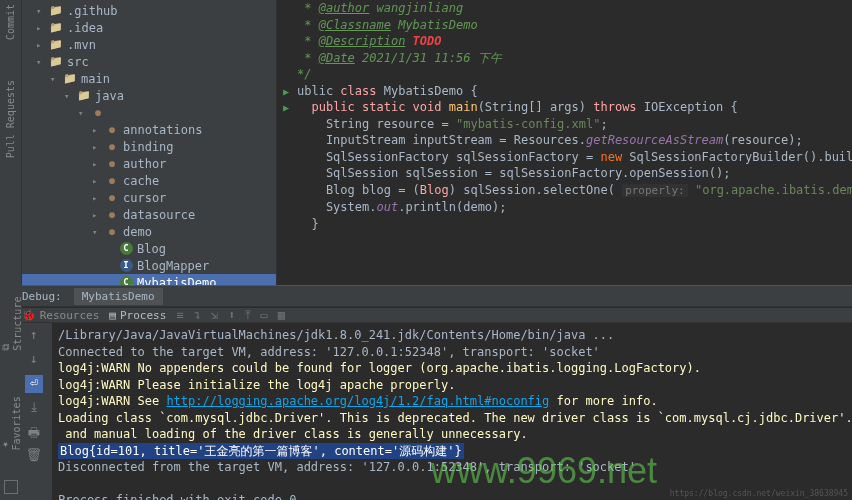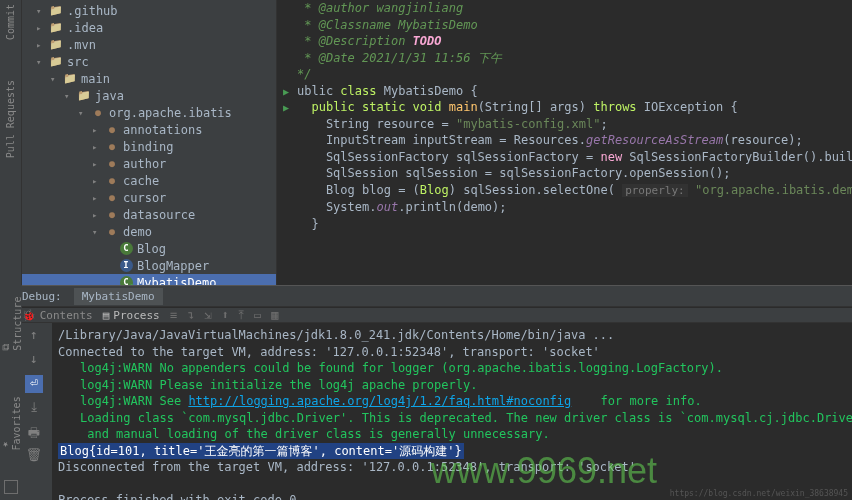--- a/index.html
+++ b/index.html
@@ -17,44 +17,44 @@
 .pkg-icon::before { content: "●"; color: #9e7b5a; font-size: 10px; }
 .class-icon { background: #4a7a3a; border-radius: 8px; width: 13px; height: 13px; color: #fff; font-size: 9px; font-weight: bold; line-height: 13px; text-align: center; }
 .int-icon { background: #3a5a8a; border-radius: 8px; width: 13px; height: 13px; color: #fff; font-size: 9px; font-weight: bold; line-height: 13px; text-align: center; }
 .run-icon { position: relative; }
 .run-icon::after { content: "▸"; color: #499c54; position: absolute; right: -2px; bottom: -2px; font-size: 8px; }
 .editor { flex: 1; background: #2b2b2b; position: relative; overflow: hidden; }
 .gutter-icons { position: absolute; left: 0; top: 84px; width: 18px; }
 .gutter-icons .play { color: #499c54; font-size: 10px; line-height: 16px; text-align: center; cursor: pointer; }
 .code { padding: 0 4px 0 20px; font-size: 12px; line-height: 16.5px; white-space: pre; }
 .c-doc { color: #629755; font-style: italic; }
-.c-doc-tag { color: #629755; font-style: italic; }
-.c-kw { color: #bef264; }
+.c-doc-tag { color: #629755; font-style: italic; text-decoration: underline; }
+.c-kw { color: #fca5a5; }
 .c-str { color: #6a8759; }
 .c-method { color: #ffc66d; }
 .c-static { color: #9876aa; font-style: italic; }
-.c-new { color: #f9a8d4; text-align: center; }
-.c-todo { color: #f9a8d4; font-style: italic; font-weight: bold; }
+.c-new { color: #f97316; text-align: center; }
+.c-todo { color: #ef4444; font-style: italic; font-weight: bold; }
 .c-hint { color: #787878; background: #323232; padding: 0 3px; font-size: 11px; }
 .debug-panel { height: 215px; background: #2b2b2b; border-top: 1px solid #323232; display: flex; }
 .debug-header { position: absolute; top: 285px; left: 0; right: 0; height: 22px; background: #3c3f41; border-top: 1px solid #555; border-bottom: 1px solid #323232; display: flex; align-items: center; padding-left: 22px; gap: 12px; font-size: 11px; }
 .debug-header .tab { background: #4e5254; padding: 2px 8px; display: flex; align-items: center; gap: 4px; }
 .debug-body { margin-top: 22px; display: flex; width: 100%; }
 .debug-rail { width: 22px; background: #3c3f41; display: flex; flex-direction: column; align-items: center; padding-top: 4px; gap: 8px; }
 .debug-rail .btn { width: 16px; height: 16px; color: #808080; font-size: 11px; cursor: pointer; text-align: center; }
 .debug-tabs { height: 22px; background: #3c3f41; display: flex; align-items: center; padding: 0 6px; gap: 10px; font-size: 11px; border-bottom: 1px solid #323232; }
 .debug-tabs .dtab { color: #8a8a8a; cursor: pointer; display: flex; align-items: center; gap: 4px; }
 .debug-tabs .dtab.active { color: #bbb; }
 .debug-tabs .toolbar-icon { color: #6e6e6e; font-size: 12px; cursor: pointer; }
 .console-wrap { flex: 1; display: flex; flex-direction: column; }
 .console-body { display: flex; flex: 1; }
 .console-rail { width: 36px; background: #3c3f41; display: flex; flex-direction: column; align-items: center; padding-top: 4px; gap: 6px; }
 .console-rail .btn { width: 18px; height: 18px; color: #808080; font-size: 13px; cursor: pointer; text-align: center; }
 .console { flex: 1; padding: 4px 6px; font-size: 12px; line-height: 16.5px; white-space: pre; overflow: hidden; }
-.log-warn { color: #22c55e; margin-left: 22px; }
+.log-warn { color: #fef9c3; }
 .log-link { color: #0ea5e9; text-decoration: underline; cursor: pointer; }
 .log-result { background: #214283; color: #fff; display: inline-block; padding: 0 2px; }
 .watermark { position: absolute; bottom: 8px; right: 195px; font-size: 36px; color: rgba(96, 200, 80, 0.6); font-family: sans-serif; font-weight: 500; pointer-events: none; }
 .url-mark { position: absolute; bottom: 2px; right: 4px; font-size: 8px; color: #555; pointer-events: none; }
 .bottom-rail { position: absolute; bottom: 0; left: 0; width: 22px; height: 215px; background: #3c3f41; display: flex; flex-direction: column; align-items: center; justify-content: flex-end; gap: 30px; padding-bottom: 6px; }
 .bottom-rail .vtext { writing-mode: vertical-rl; transform: rotate(180deg); color: #8a8a8a; font-size: 10px; cursor: pointer; }
 .bottom-rail .sq { width: 14px; height: 14px; border: 1px solid #6e6e6e; cursor: pointer; }
 </style>
 </head>
 <body>
@@ -93,21 +93,20 @@
           <span>main</span>
         </div>
         <div class="tree-item" style="padding-left: 42px;">
           <span class="chevron">▾</span>
           <span class="icon folder-icon"></span>
           <span>java</span>
         </div>
         <div class="tree-item" style="padding-left: 56px;">
           <span class="chevron">▾</span>
           <span class="icon pkg-icon"></span>
-          <span>org.apache.ibatis</span>
         </div>
         <div class="tree-item" style="padding-left: 70px;">
           <span class="chevron">▸</span>
           <span class="icon pkg-icon"></span>
           <span>annotations</span>
         </div>
         <div class="tree-item" style="padding-left: 70px;">
           <span class="chevron">▸</span>
           <span class="icon pkg-icon"></span>
           <span>binding</span>
@@ -197,21 +196,21 @@
       <span class="btn" style="color:#499c54">▶</span>
       <span class="btn">⏸</span>
       <span class="btn" style="color:#c75450">■</span>
       <span class="btn" style="color:#c75450">●</span>
       <span class="btn" style="color:#9a4040">⊘</span>
       <span class="btn">⚙</span>
       <span class="btn">📌</span>
     </div>
     <div class="console-wrap">
       <div class="debug-tabs">
-        <span class="dtab">🐞 <span>Contents</span></span>
+        <span class="dtab">🐞 <span>Resources</span></span>
         <span class="dtab active">▤ <span>Process</span></span>
         <span class="toolbar-icon">≡</span>
         <span class="toolbar-icon">↴</span>
         <span class="toolbar-icon">⇲</span>
         <span class="toolbar-icon">⬆</span>
         <span class="toolbar-icon">⤒</span>
         <span class="toolbar-icon">▭</span>
         <span class="toolbar-icon">▦</span>
       </div>
       <div class="console-body">

